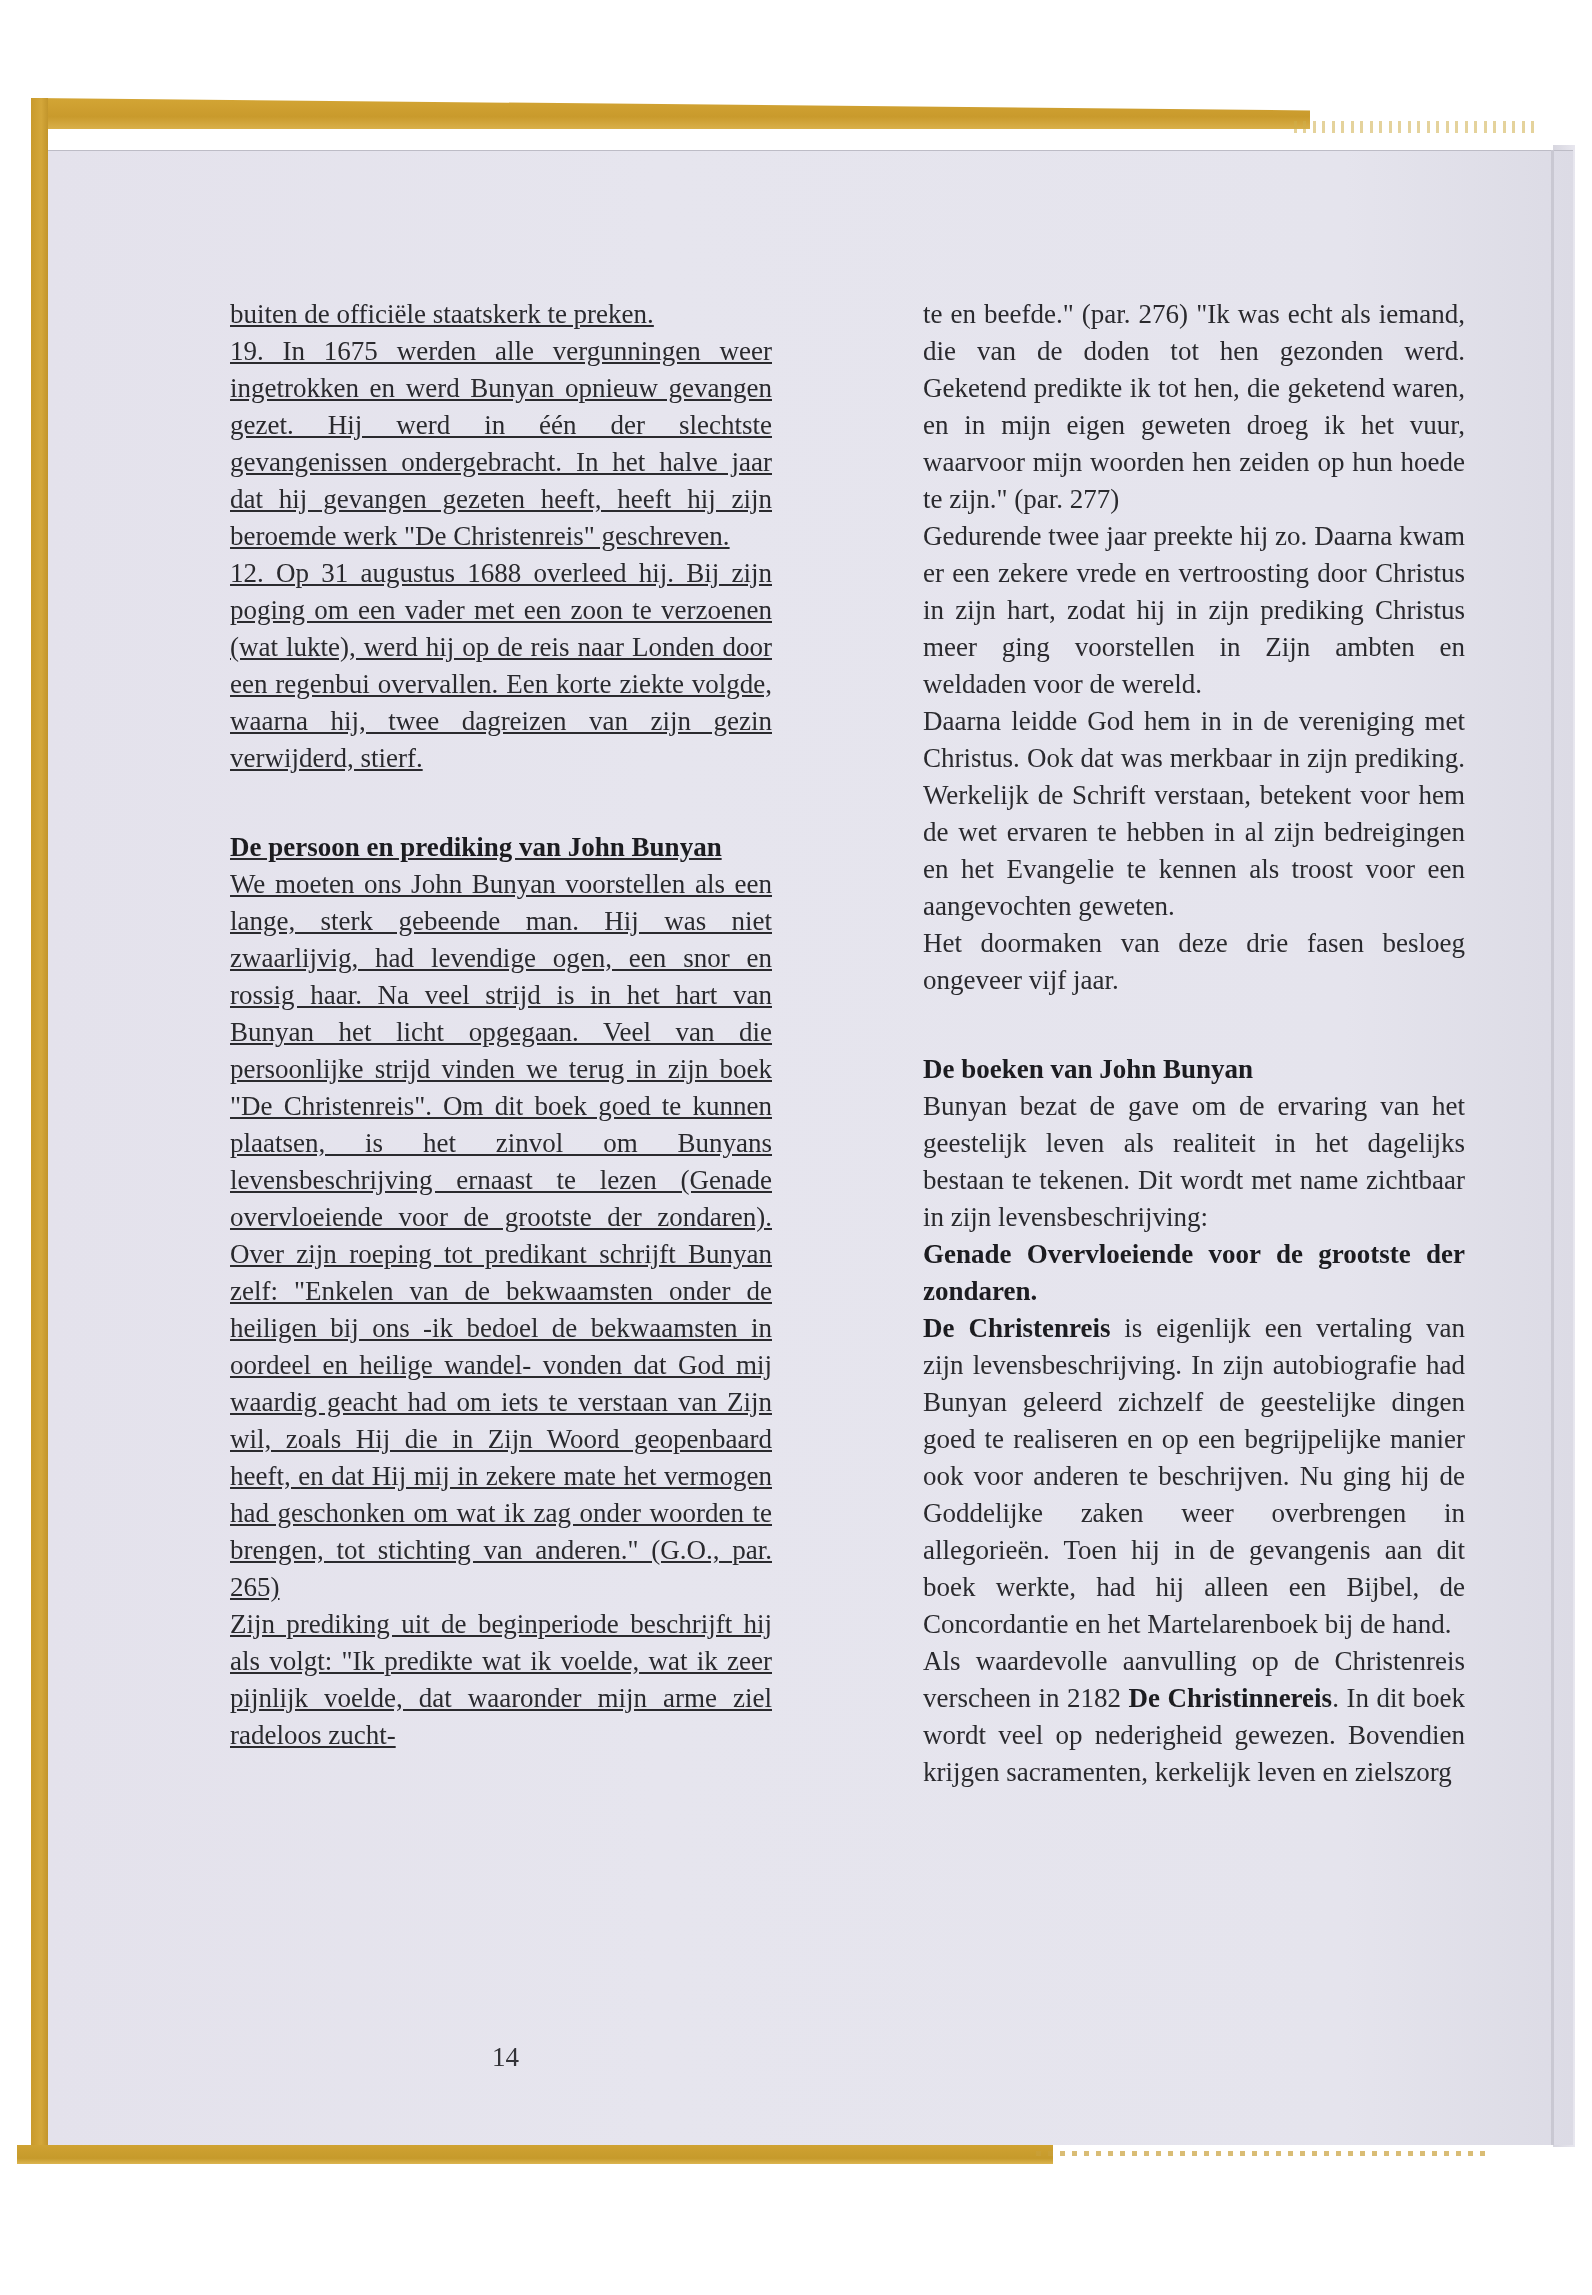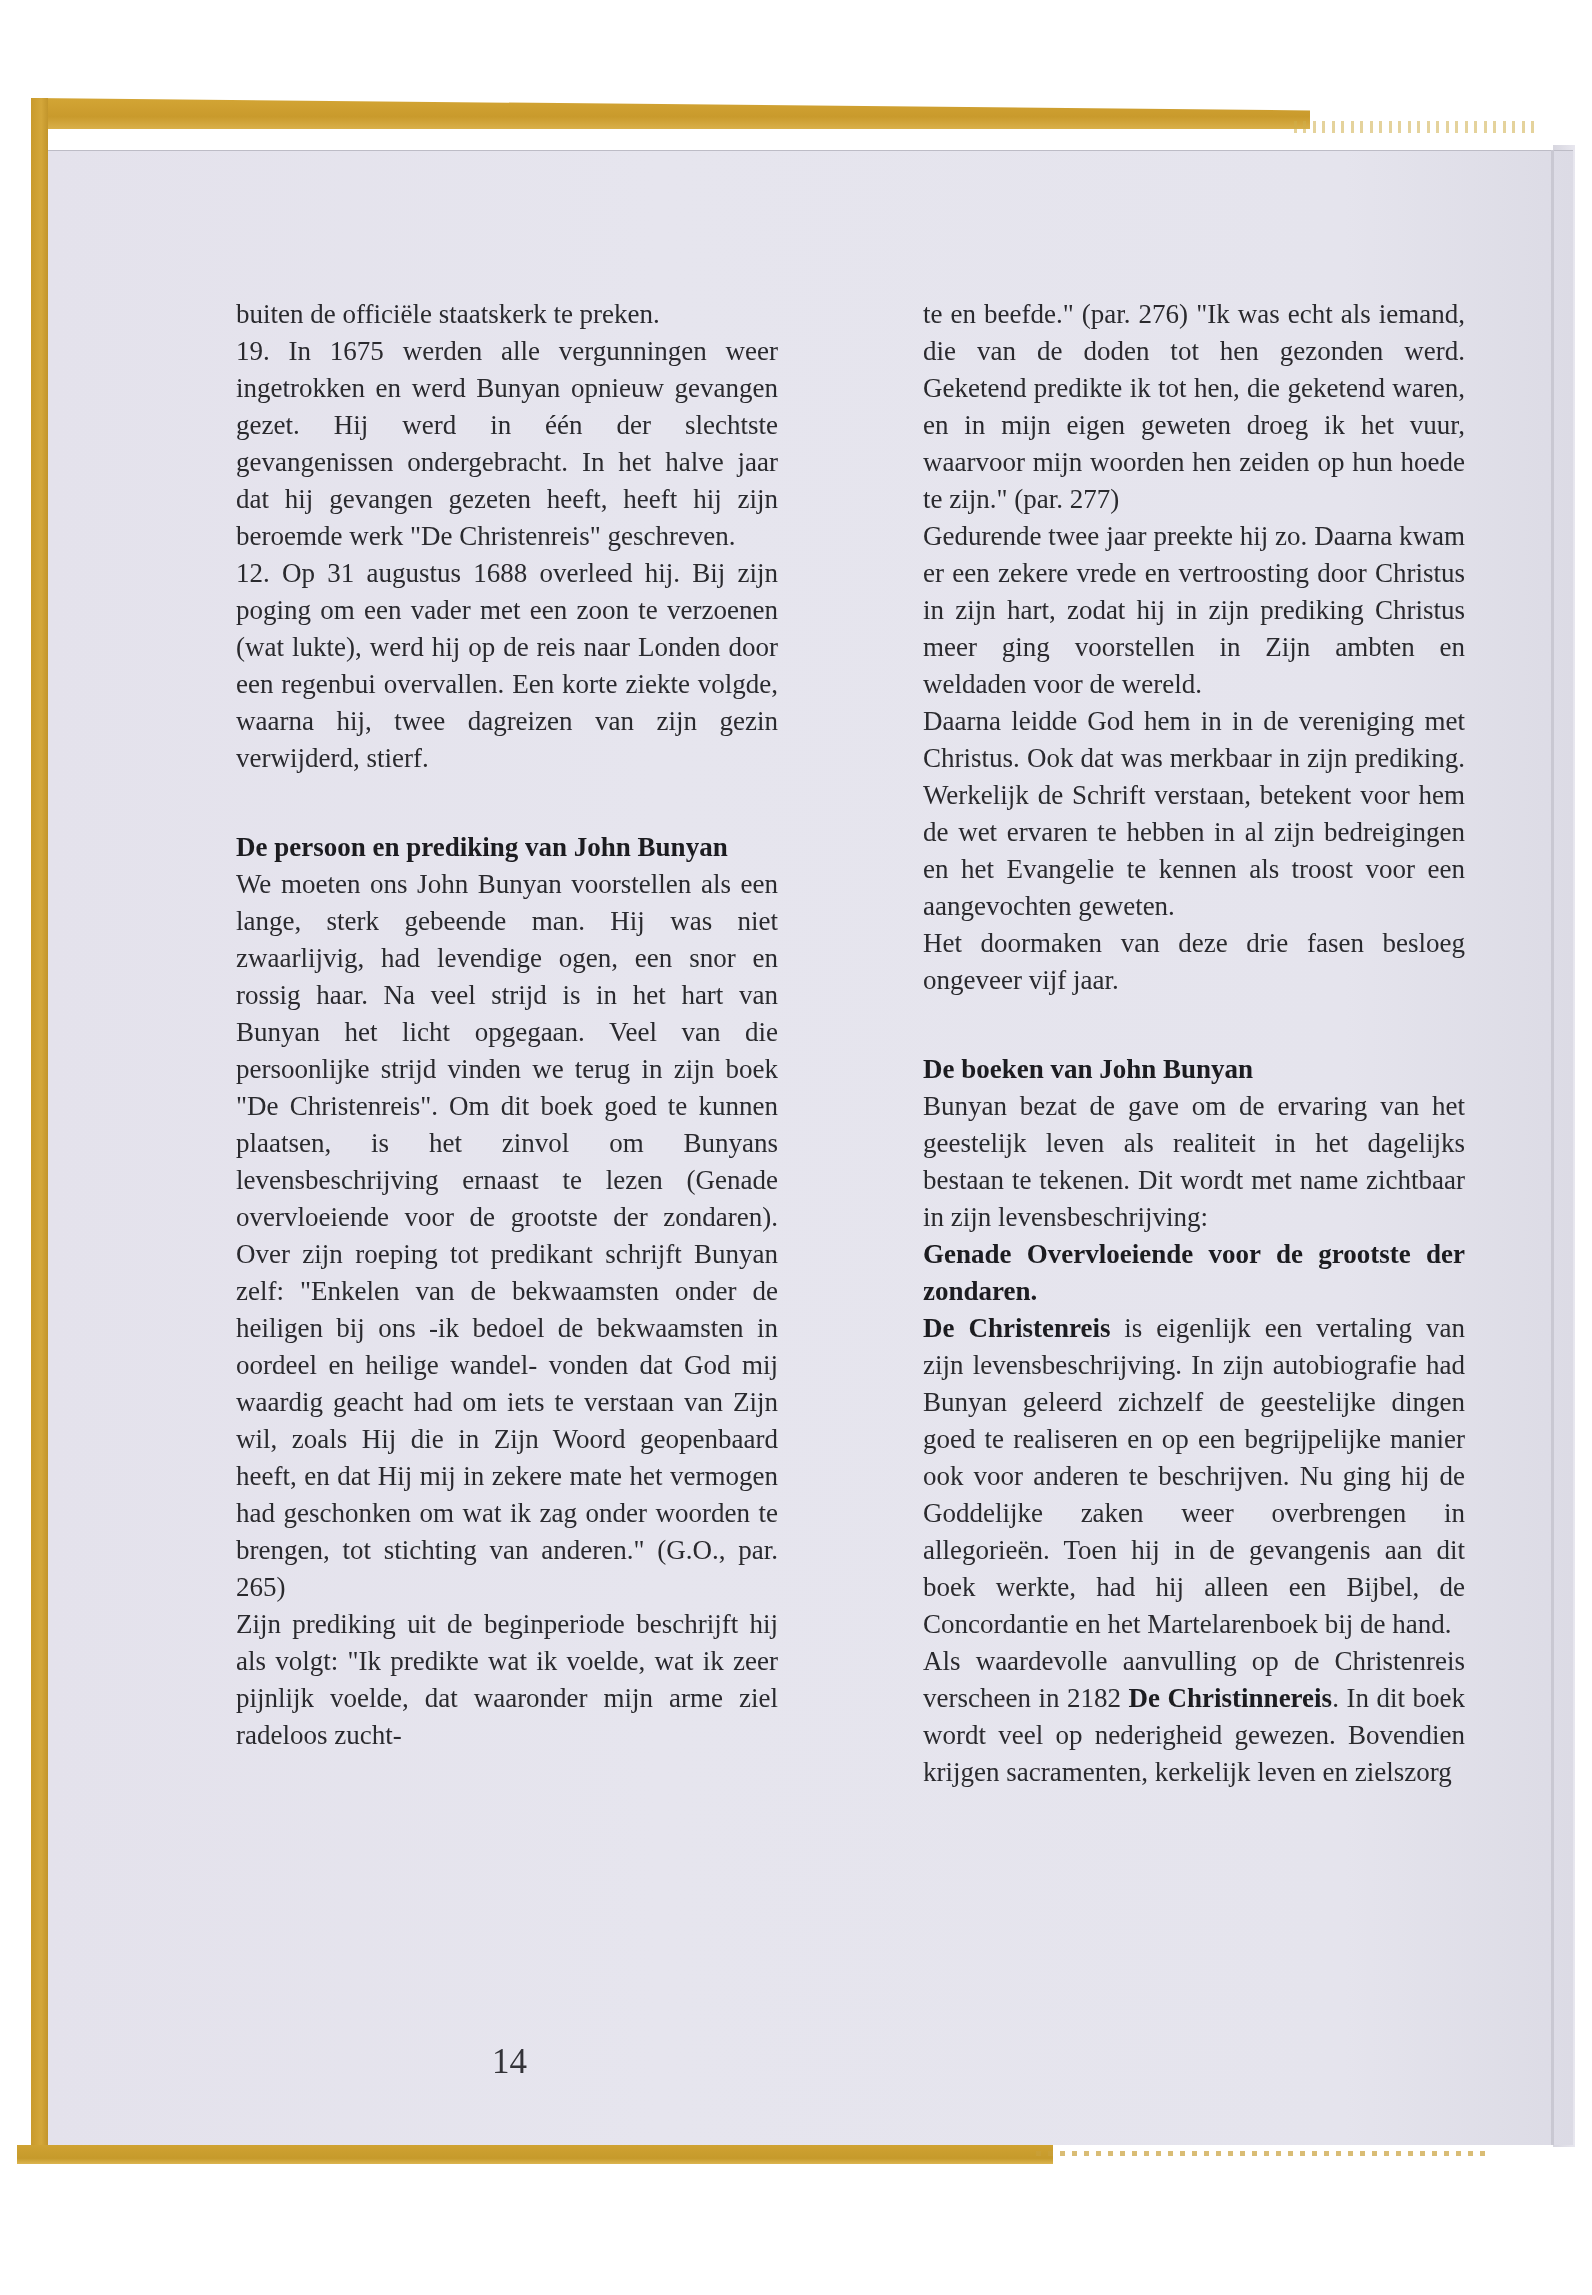--- a/index.html
+++ b/index.html
@@ -62,29 +62,29 @@
     position: absolute;
     top: 296px;
     width: 542px;
     font-size: 27px;
     line-height: 37px;
     color: #2a2a2e;
     text-align: justify;
     text-align-last: left;
     hyphens: manual;
   }
-  .col-left { left: 236px; }
+  .col-left { left: 230px; text-decoration: underline; }
   .col-right { left: 923px; }
   .column p { margin: 0; }
   .column .bold { font-weight: bold; color: #1c1c20; }
   .column .heading { font-weight: bold; color: #1c1c20; margin-top: 52px; text-align: left; }
   .page-number {
     position: absolute;
     left: 492px; top: 2042px;
-    font-size: 35px;
+    font-size: 27px;
     color: #333338;
   }
 </style>
 </head>
 <body>
 
 <div class="cover"></div>
 <div class="gold-top"></div>
 <div class="gold-top-fade"></div>
 <div class="gold-left"></div>

